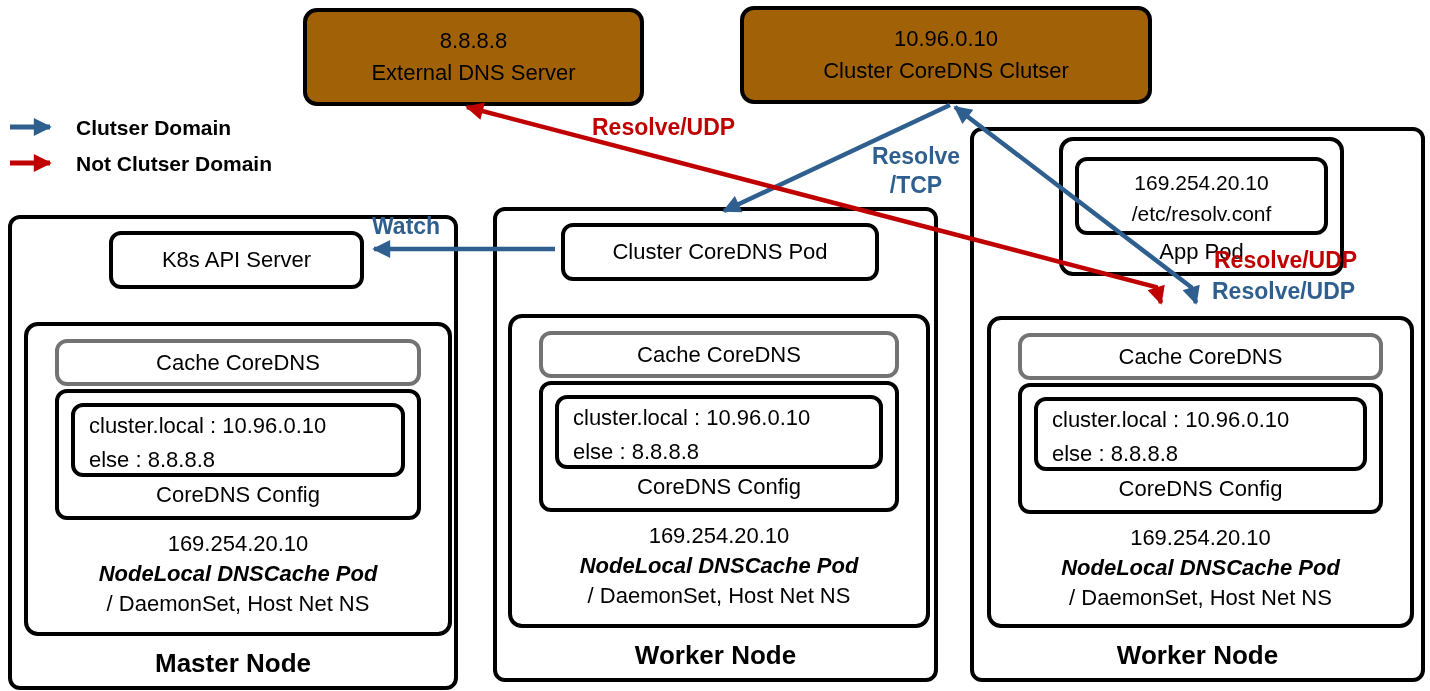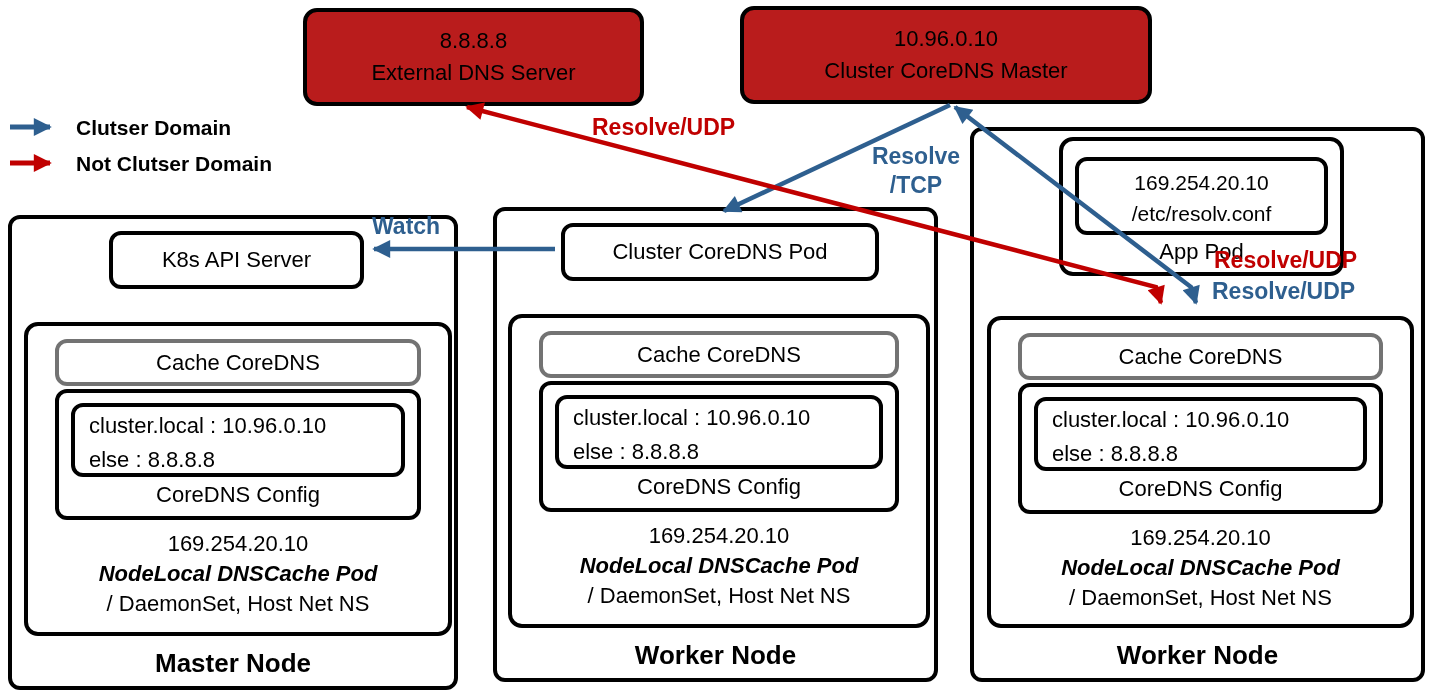--- a/index.html
+++ b/index.html
@@ -1,20 +1,20 @@
 <!DOCTYPE html>
 <html><head>
 <meta charset="utf-8">
 <style>
   html,body{margin:0;padding:0;background:#fff;}
   .canvas{
     position:relative;width:1430px;height:691px;background:#ffffff;
     font-family:"Liberation Sans","DejaVu Sans",sans-serif;color:#000;overflow:hidden;
   }
-  .box{position:absolute;border:4px solid #000;border-radius:14px;background:#b91c1c;box-sizing:border-box;}
+  .box{position:absolute;border:4px solid #000;border-radius:14px;background:#a16207;box-sizing:border-box;}
   .topbox{display:flex;flex-direction:column;align-items:center;justify-content:center;
           font-size:22px;line-height:32px;text-align:center;}
   .node{position:absolute;border:4px solid #000;border-radius:12px;background:#fff;box-sizing:border-box;}
   .node-title{position:absolute;bottom:7px;left:0;width:100%;text-align:center;
               font-size:26px;font-weight:bold;}
   .inner-label-box{position:absolute;border:4px solid #000;border-radius:12px;background:#fff;
                    box-sizing:border-box;display:flex;align-items:center;justify-content:center;font-size:22px;}
   .pod-box{position:absolute;border:4px solid #000;border-radius:14px;background:#fff;box-sizing:border-box;}
   .cache-box{margin:13px 27px 0 27px;height:47px;border:4px solid #737373;border-radius:12px;
              display:flex;align-items:center;justify-content:center;font-size:22px;box-sizing:border-box;}
@@ -41,21 +41,21 @@
 
 <div class="canvas">
 
   <div class="box topbox bx" style="left:303px;top:8px;width:341px;height:98px;">
     <div>8.8.8.8</div>
     <div>External DNS Server</div>
   </div>
 
   <div class="box topbox bx" style="left:740px;top:6px;width:412px;height:98px;">
     <div>10.96.0.10</div>
-    <div>Cluster CoreDNS Master</div>
+    <div>Cluster CoreDNS Clutser</div>
   </div>
 
   <div class="legend-label lbl" style="left:76px;top:116px;">Clutser Domain</div>
   <div class="legend-label lbl" style="left:76px;top:152px;">Not Clutser Domain</div>
 
   <div class="node bx" style="left:8px;top:207px;width:450px;height:475px;margin-top:8px;">
     <div class="inner-label-box" style="left:97px;top:12px;width:255px;height:58px;">
       <span>K8s API Server</span>
     </div>
     <div class="pod-box" style="left:12px;top:103px;width:428px;height:314px;">

